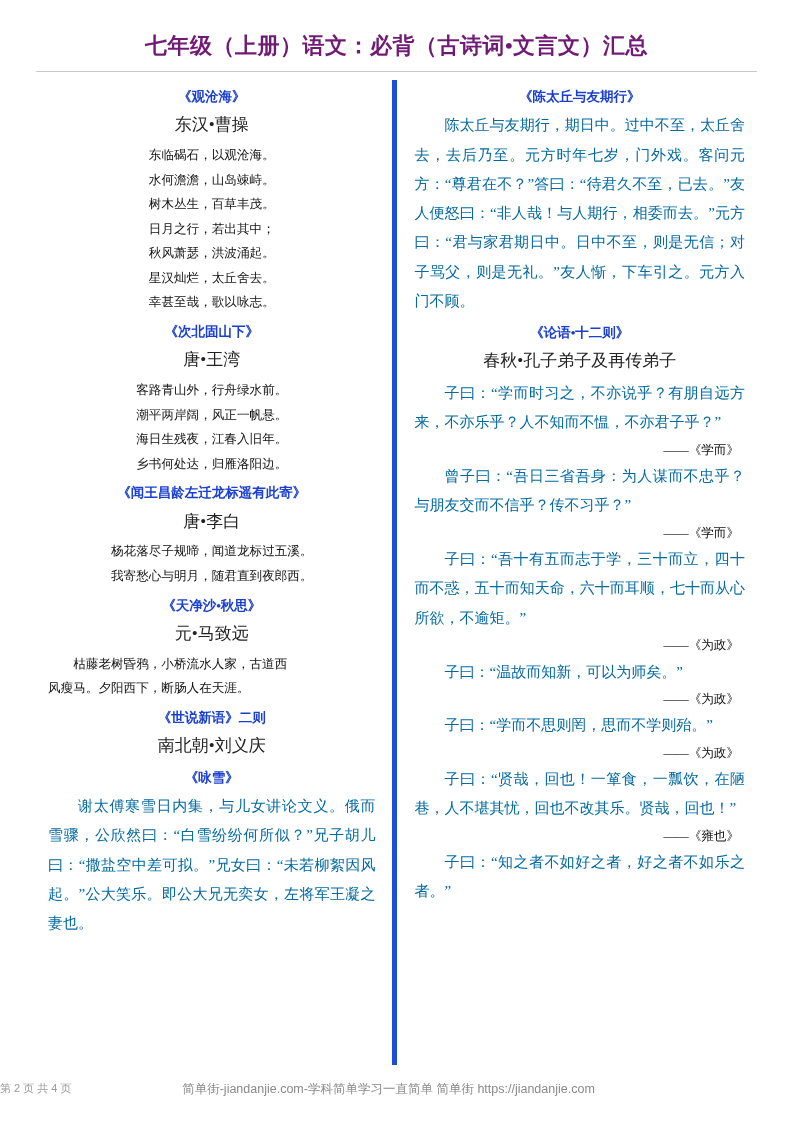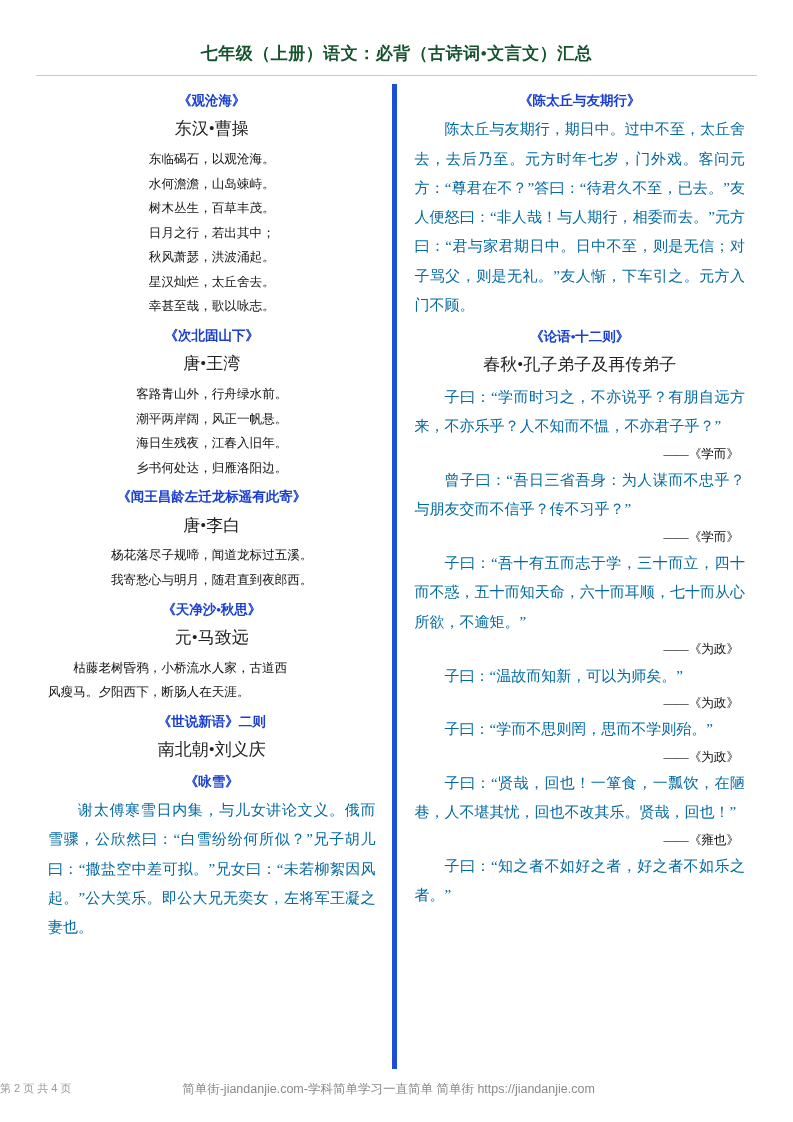--- a/index.html
+++ b/index.html
@@ -17,25 +17,25 @@
   }
   .page {
     position: relative;
     width: 793px;
     height: 1122px;
     box-sizing: border-box;
     padding: 22px 36px 0 36px;
   }
   .doc-title {
     text-align: center;
-    color: #14532d;
+    color: #701a75;
     font-weight: bold;
-    font-size: 17px;
+    font-size: 22px;
     letter-spacing: 0.5px;
-    margin: 20px 0 10px 0;
+    margin: 9px 0 10px 0;
     font-family: "Liberation Serif", "DejaVu Serif", serif;
   }
   .rule {
     border: 0;
     border-top: 1px solid #c9c9c9;
     margin: 0 0 8px 0;
   }
   .columns {
     display: flex;
     align-items: stretch;

